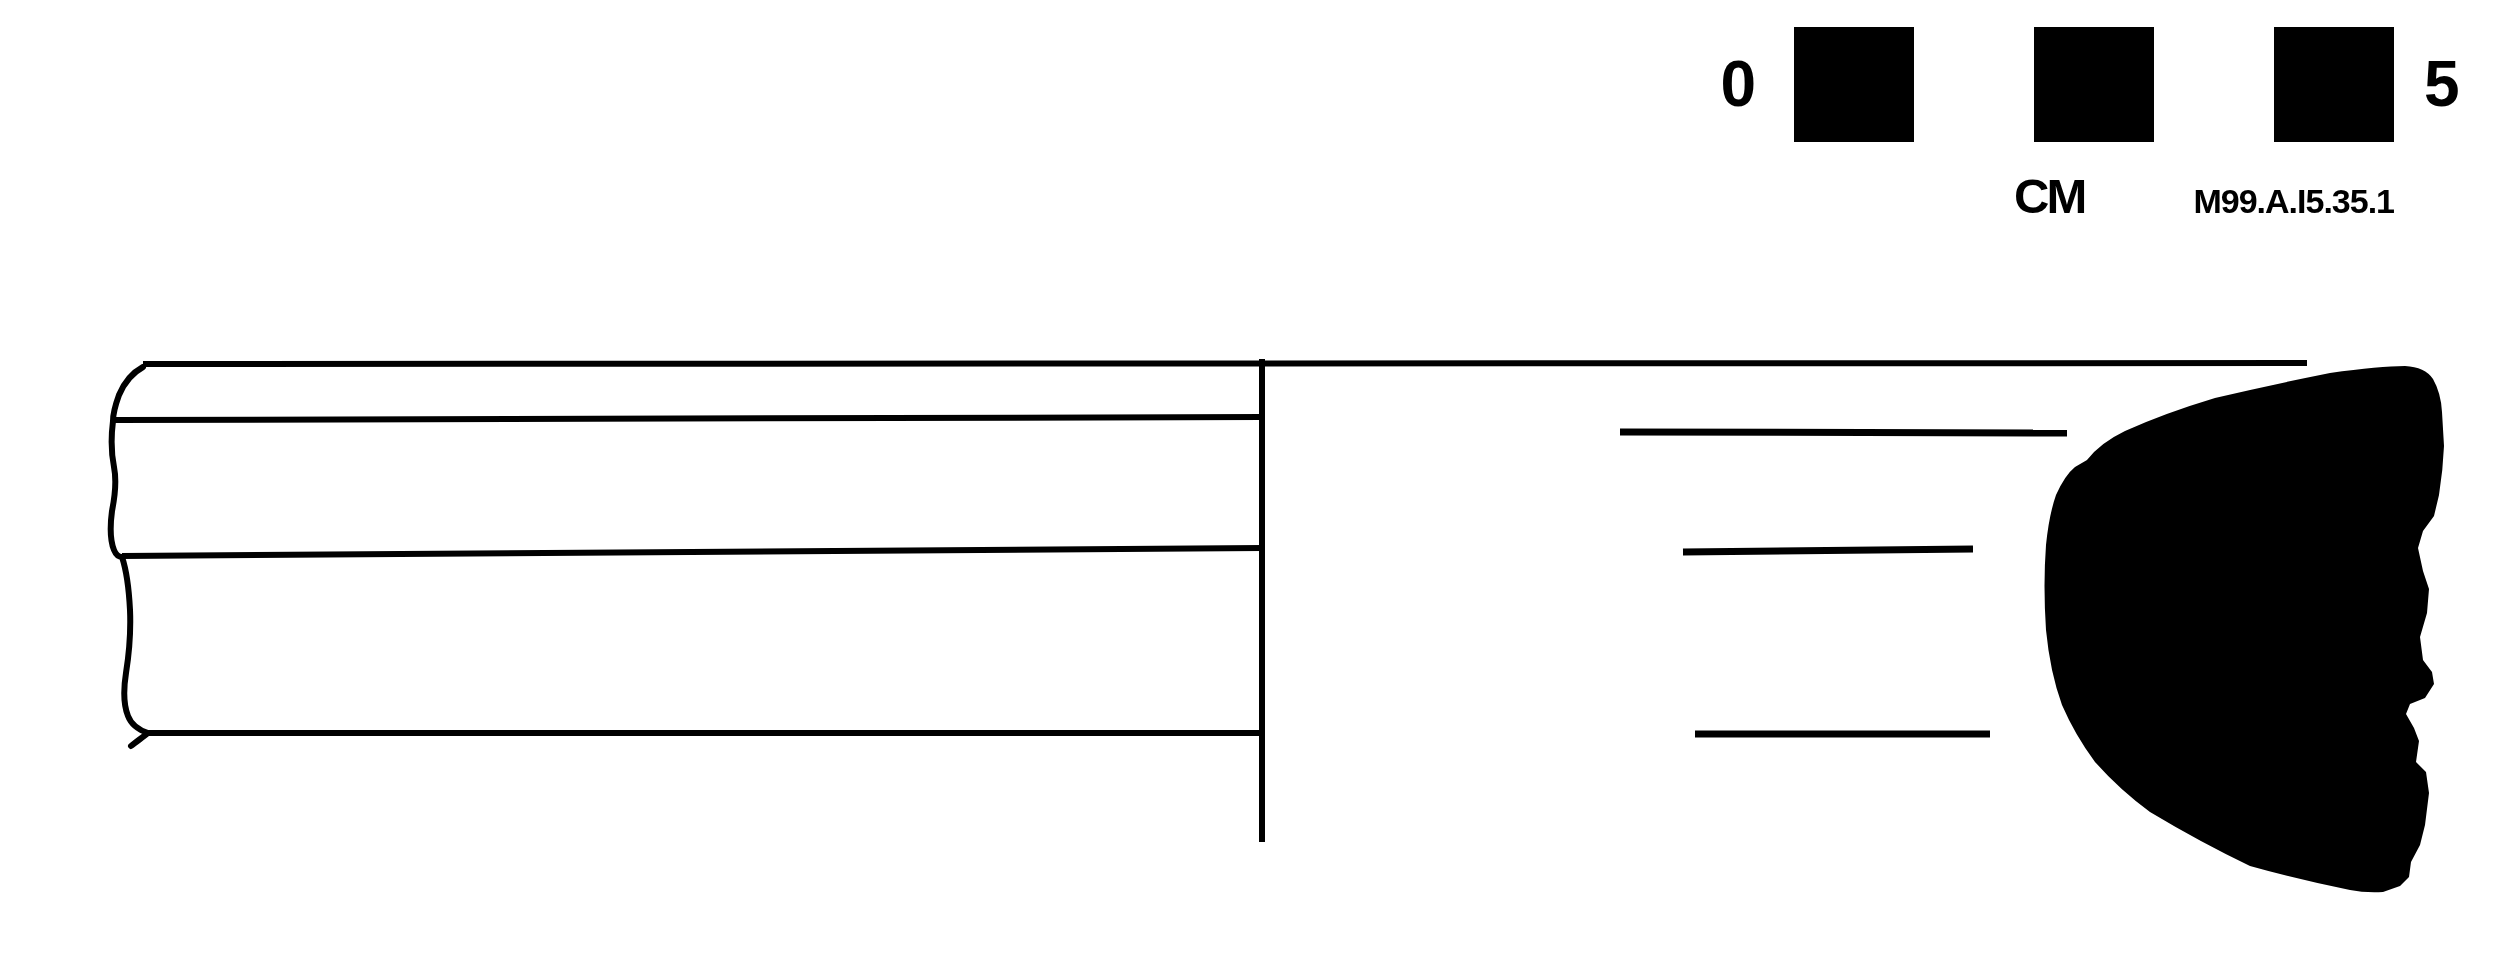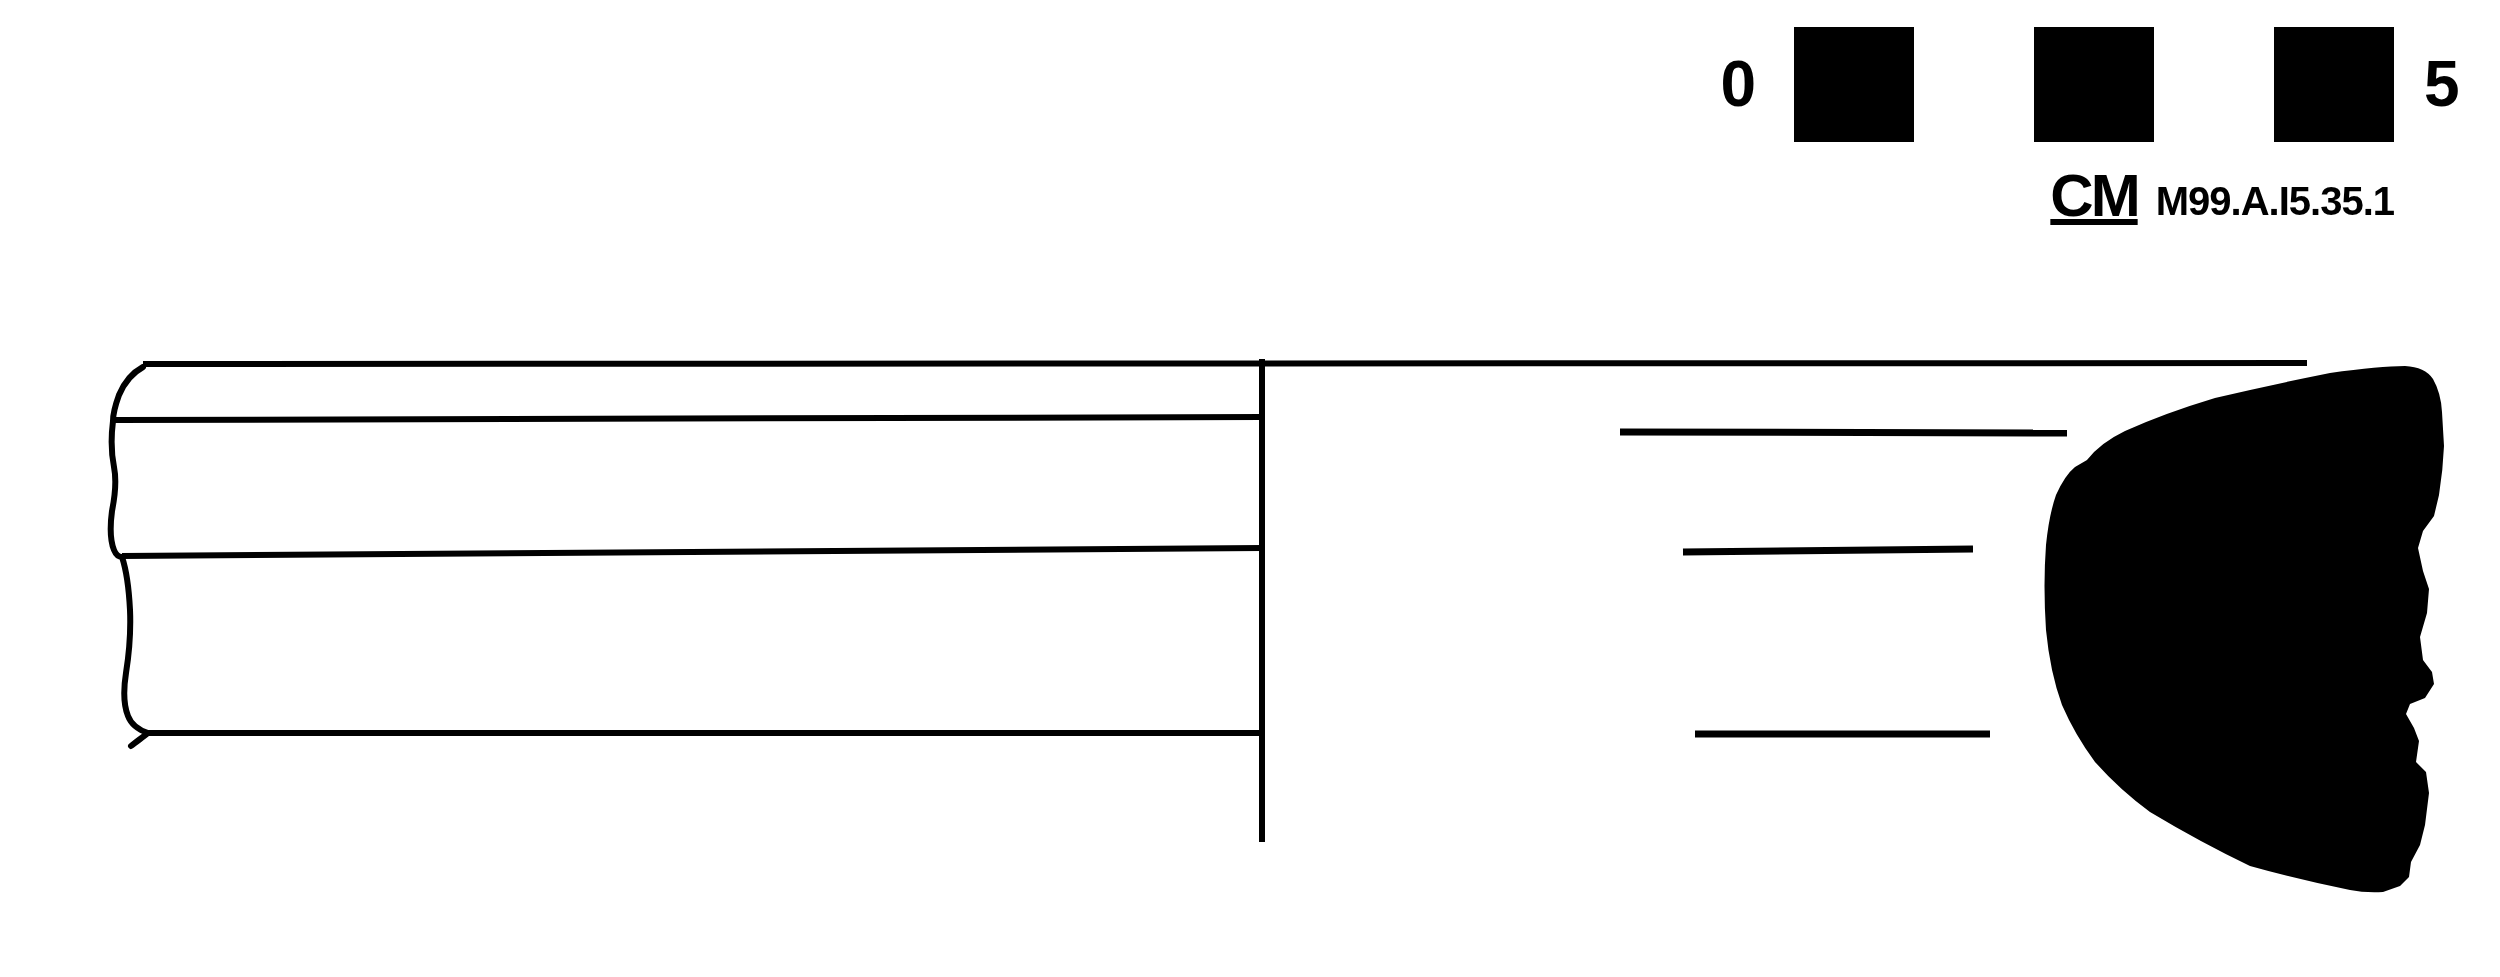--- a/index.html
+++ b/index.html
@@ -54,29 +54,28 @@
   }
   .lbl.five {
     left: 2424px; top: 50px;
     width: 66px;
     font-size: 64px; line-height: 68px;
     text-align: left;
   }
   .lbl.cm {
     left: 2014px; top: 164px;
     width: 160px;
-    font-size: 60px; line-height: 64px;
+    font-size: 49px; line-height: 64px;
     letter-spacing: -3px;
-    text-align: center;
-    text-decoration: underline;
+    text-align: left;
   }
   .lbl.catalog {
     left: 2100px; top: 185px;
     width: 294px;
-    font-size: 40px; line-height: 32px;
+    font-size: 34px; line-height: 32px;
     letter-spacing: -1px;
     text-align: right;
   }
 </style>
 </head>
 <body>
 
 <div class="stage">
 
   <svg class="drawing-svg" viewBox="0 0 2500 977" xmlns="http://www.w3.org/2000/svg">

